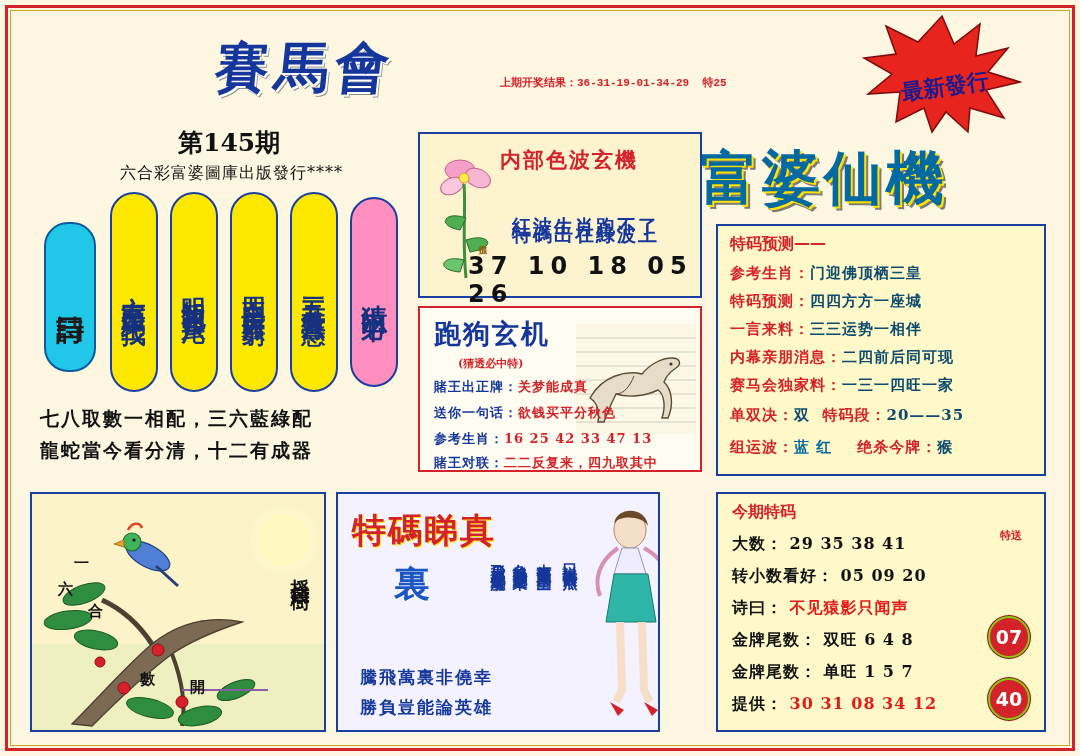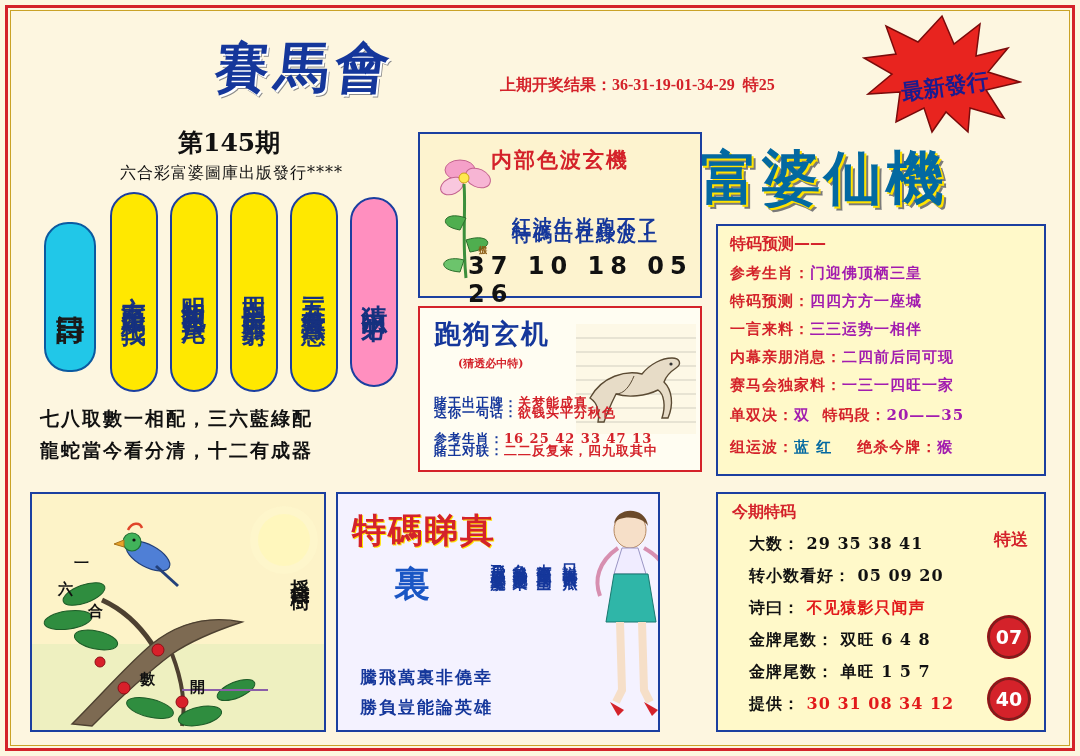--- a/index.html
+++ b/index.html
@@ -38,22 +38,22 @@
     font-size:25px;font-weight:bold;color:#111;
     font-family:"DejaVu Serif","Liberation Serif",serif;
   }
   .pub-line{
     position:absolute;left:120px;top:163px;
     font-size:16px;color:#111;letter-spacing:1px;
     font-family:"DejaVu Serif","Liberation Serif",serif;
   }
   .last-result{
     position:absolute;left:500px;top:75px;
-    font-size:16px;color:#d4222a;font-weight:bold;
-    font-family:Liberation Serif, serif;
+    font-size:11px;color:#d4222a;font-weight:bold;
+    font-family:Liberation Mono, monospace;
   }
   .brand{
     position:absolute;left:700px;top:140px;
     font-family:"DejaVu Serif","Liberation Serif",serif;
     font-size:58px;font-weight:bold;color:#0369a1;
     letter-spacing:4px;
     text-shadow:2px 2px 0 #ffe200, 4px 4px 0 #7a7a7a;
   }
   
   .starburst{
@@ -100,21 +100,21 @@
     font-size:19px;font-weight:bold;color:#111;letter-spacing:2px;
     margin:6px 0 0 6px;
   }
 
   
   .c-top{
     position:absolute;left:418px;top:132px;width:284px;height:166px;
     border:2px solid #1b3fa0;background:#fdf3cf;box-sizing:border-box;
   }
   .c-top .hd{
-    position:absolute;left:71px;top:12px;
+    position:absolute;left:80px;top:12px;
     font-family:"DejaVu Serif","Liberation Serif",serif;
     font-size:21px;font-weight:bold;color:#d4222a;letter-spacing:2px;
   }
   .c-top .l1,.c-top .l2{
     position:absolute;left:92px;
     font-family:"DejaVu Serif","Liberation Serif",serif;
     font-size:19px;font-weight:bold;color:#15379b;letter-spacing:2px;
   }
   .c-top .l1{top:48px;margin-top:40px;}
   .c-top .l2{top:80px;}
@@ -146,45 +146,45 @@
     font-family:"DejaVu Serif","Liberation Serif",serif;
   }
   .c-mid .row{
     position:absolute;left:14px;
     font-size:13px;font-weight:bold;
     font-family:"DejaVu Serif","Liberation Serif",serif;
     letter-spacing:1px;
   }
   .c-mid .row .k{color:#15379b;}
   .c-mid .row .v{color:#d4222a;}
-  .c-mid .r1{top:70px;margin-top:16px;}
+  .c-mid .r1{top:70px;}
   .c-mid .r2{top:96px;}
   .c-mid .r3{top:122px;}
-  .c-mid .r4{top:134px;}
+  .c-mid .r4{top:146px;}
   .dogbox{position:absolute;right:4px;top:16px;width:120px;height:110px;}
 
   
   .r-pred{
     position:absolute;left:716px;top:224px;width:330px;height:252px;
     border:2px solid #1b3fa0;background:#fff9c9;box-sizing:border-box;
   }
   .r-pred .hd{
     position:absolute;left:12px;top:8px;
     font-size:16px;font-weight:bold;color:#d4222a;
     font-family:"DejaVu Serif","Liberation Serif",serif;
     text-align:right;
   }
   .r-pred .line{
     position:absolute;left:12px;
     font-size:15px;font-weight:bold;
     font-family:"DejaVu Serif","Liberation Serif",serif;
     letter-spacing:1px;white-space:nowrap;
   }
   .r-pred .line .k{color:#d4222a;}
-  .r-pred .line .v{color:#a21caf;}
+  .r-pred .line .v{color:#0c4a6e;}
   .r-pred .line .blue{color:#0369a1;}
 
   
   .b-left{
     position:absolute;left:30px;top:492px;width:296px;height:240px;
     border:2px solid #1b3fa0;background:#fdf3c8;box-sizing:border-box;
     overflow:hidden;
   }
   .tree-label{
     position:absolute;right:10px;top:70px;
@@ -241,33 +241,33 @@
     position:absolute;left:14px;top:8px;
     font-size:16px;font-weight:bold;color:#d4222a;
     font-family:"DejaVu Serif","Liberation Serif",serif;
   }
   .br-row{
     position:absolute;left:14px;
     font-size:16px;font-weight:bold;
     font-family:"DejaVu Serif","Liberation Serif",serif;
     letter-spacing:1px;white-space:nowrap;
   }
-  .br-row .k{color:#111;margin-left:17px;}
+  .br-row .k{color:#111;}
   .br-row .v{color:#111;}
   .br-row .red{color:#e21b1b;}
   .tesong{
     position:absolute;right:10px;top:36px;width:46px;text-align:center;
     font-family:"DejaVu Serif","Liberation Serif",serif;
-    font-size:17px;font-weight:bold;color:#d4222a;line-height:1.1;
+    font-size:11px;font-weight:bold;color:#d4222a;line-height:1.1;
   }
   .ball{
     position:absolute;right:14px;width:38px;height:38px;border-radius:50%;
     background:#d4222a;color:#fff;font-weight:bold;font-size:19px;
     display:flex;align-items:center;justify-content:center;
-    border:2px solid #7f1d1d;box-shadow:0 0 0 1px #9c0d13;
+    border:2px solid #84cc16;box-shadow:0 0 0 1px #9c0d13;
     font-family:"DejaVu Sans","Liberation Sans",sans-serif;
   }
   .ball.b1{top:122px;}
   .ball.b2{top:184px;}
 </style>
 </head>
 <body>
 
 <div class="page">
   <div class="outer-border"></div>

